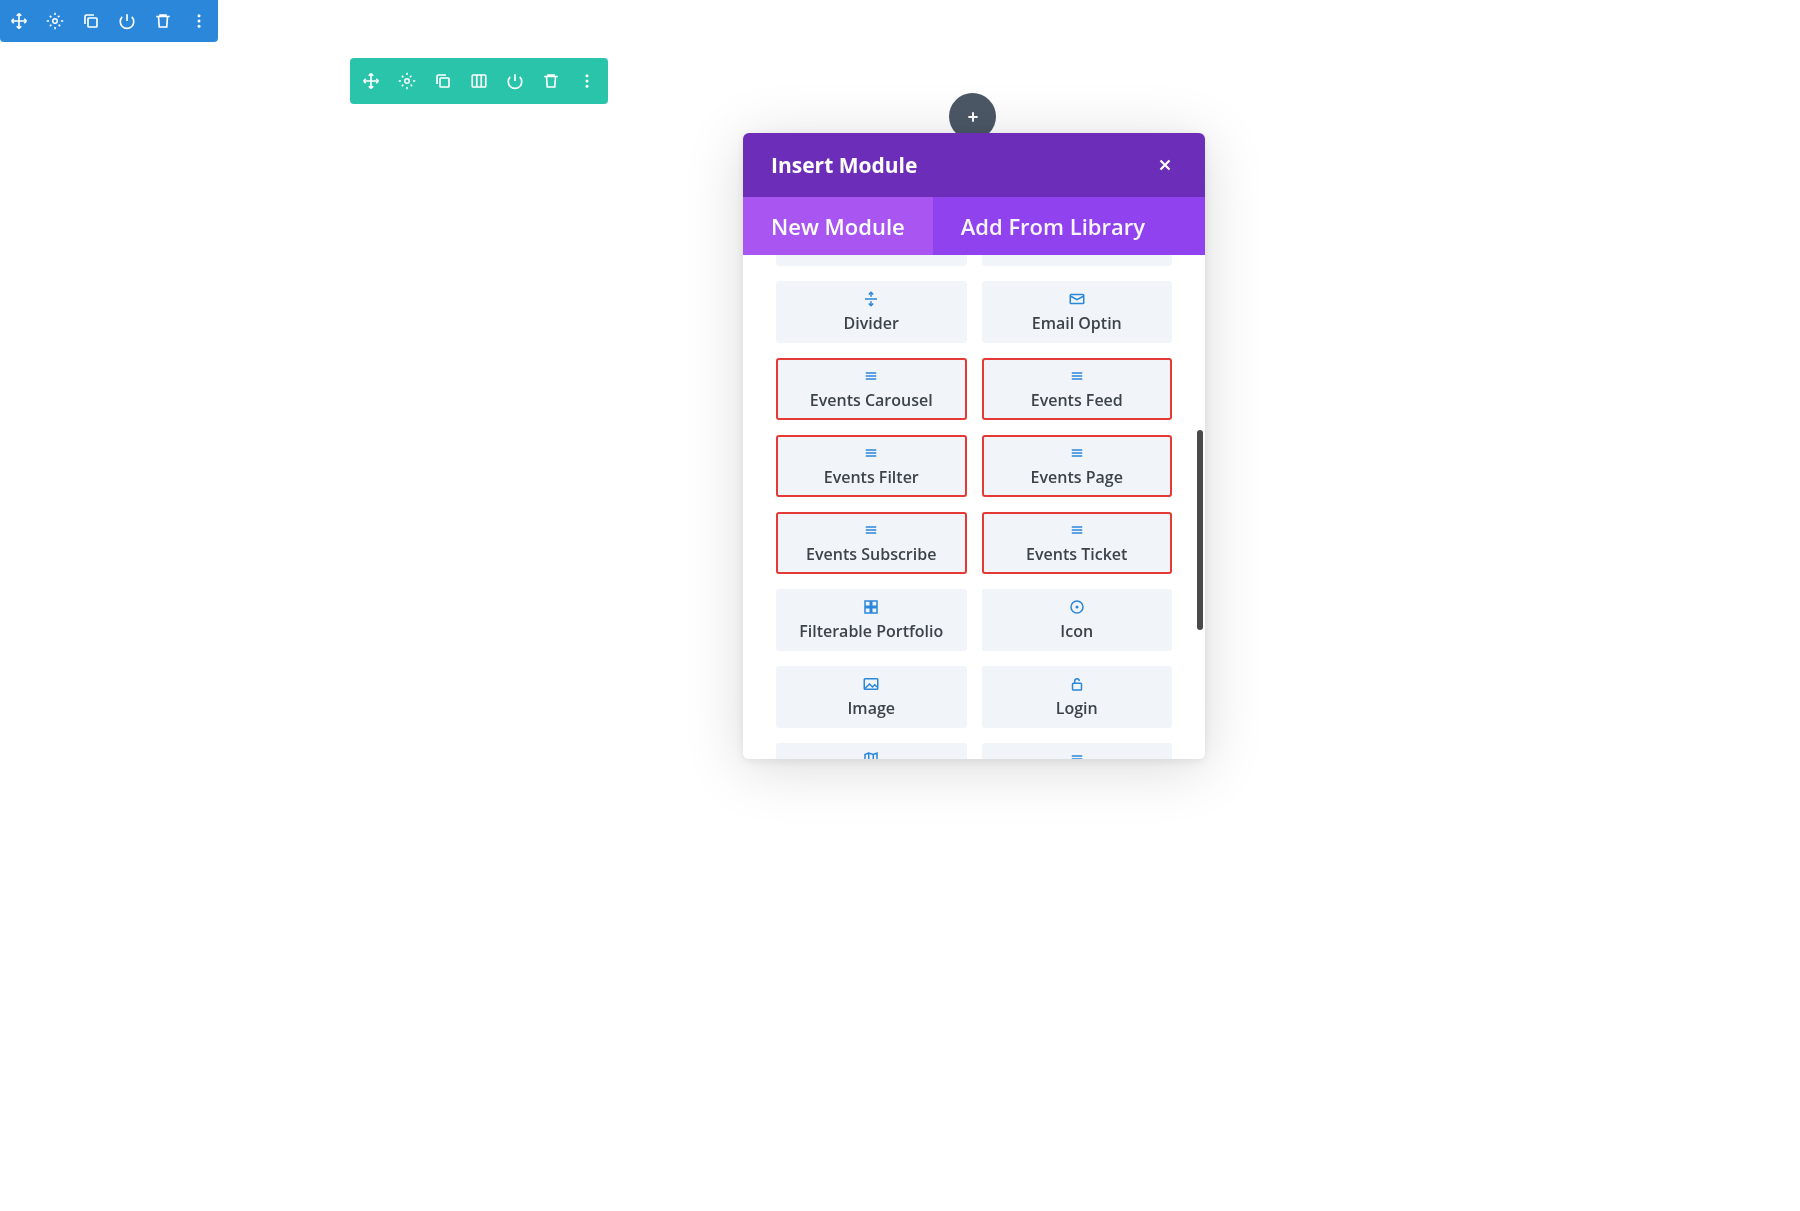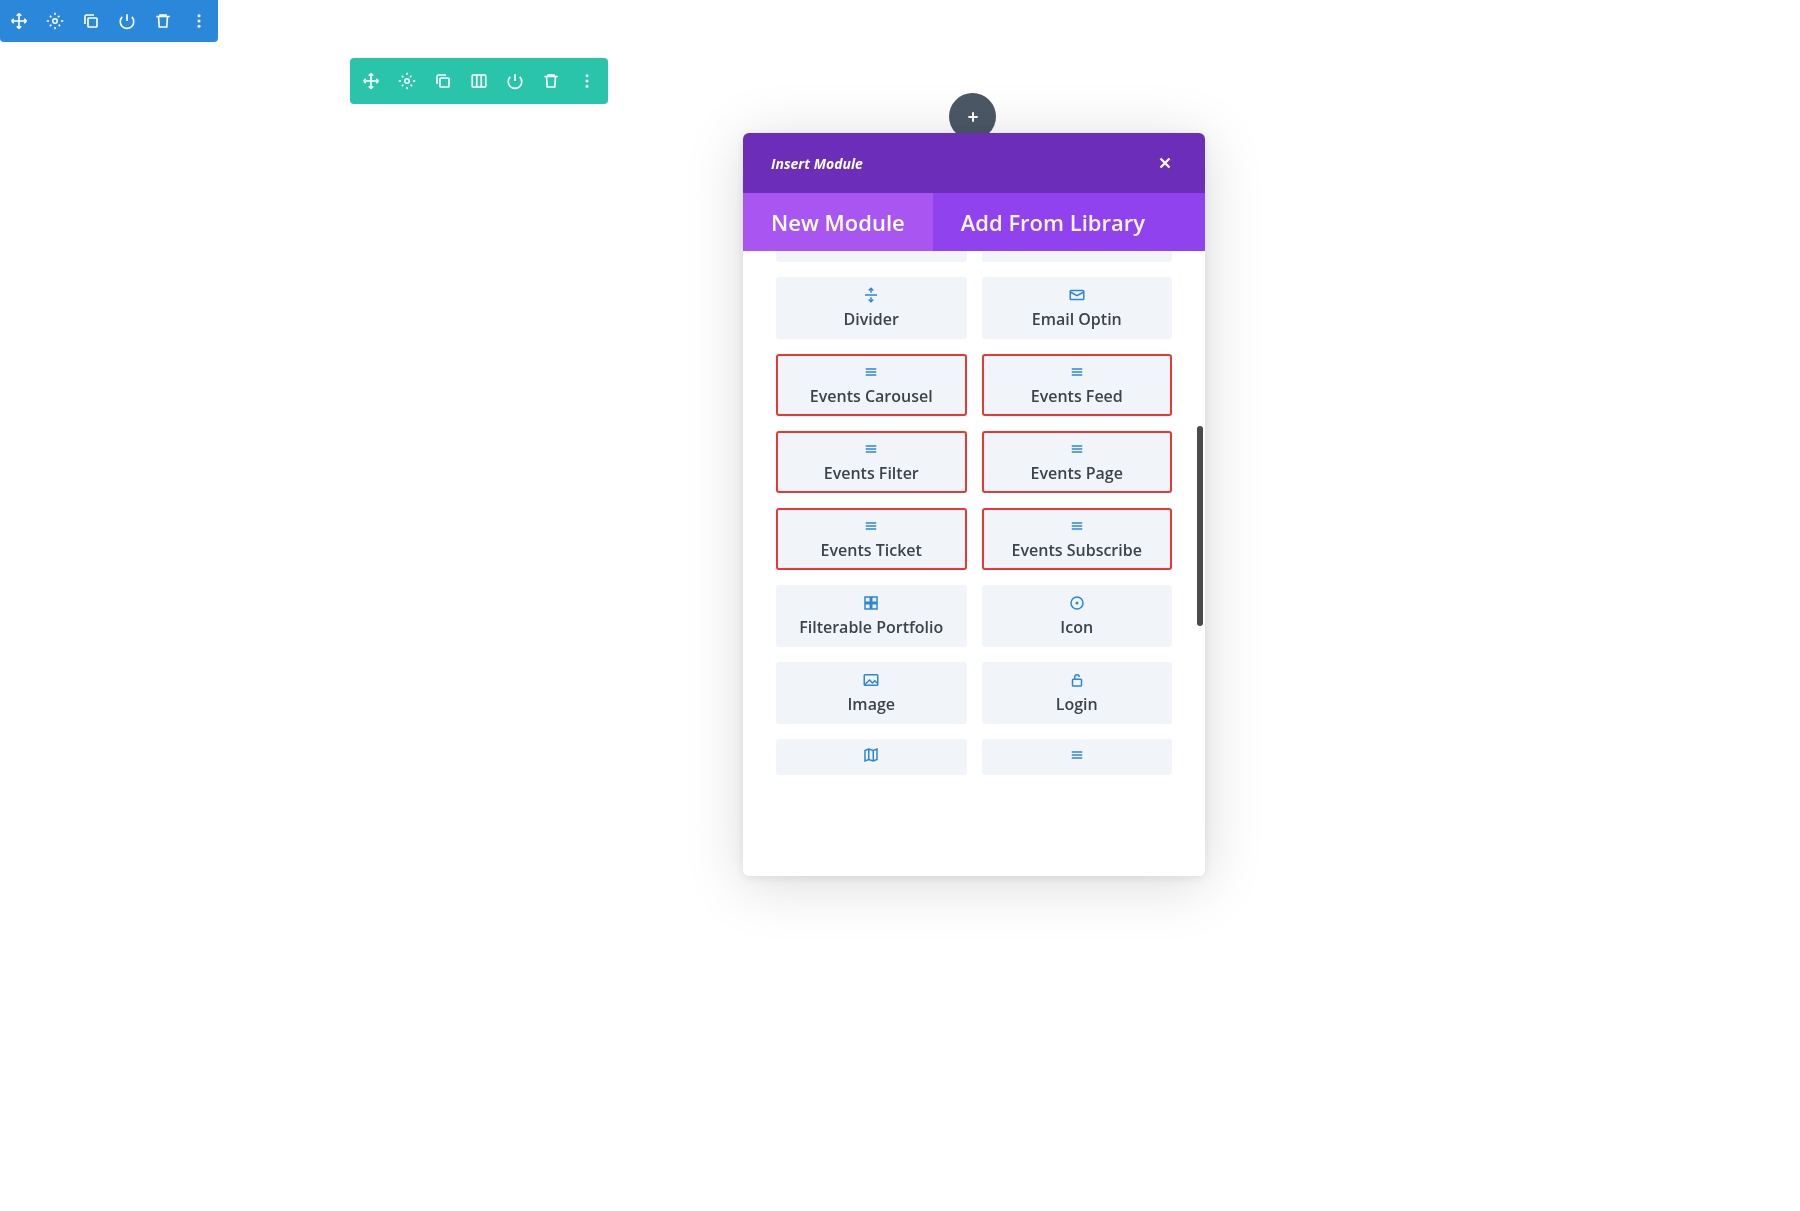--- a/index.html
+++ b/index.html
@@ -102,23 +102,22 @@
 
   .modal-header {
     background: #6C2EB9;
     color: #fff;
     padding: 18px 28px;
     display: flex;
     align-items: center;
     justify-content: space-between;
   }
   .modal-title {
-    font-size: 14px;
+    font-size: 21px;
     font-weight: 700;
-    font-style: italic;
   }
   .modal-close {
     cursor: pointer;
     display: flex;
     align-items: center;
     justify-content: center;
     width: 24px;
     height: 24px;
   }
   .modal-close svg { width: 18px; height: 18px; }
@@ -138,21 +137,21 @@
   .modal-tab.active {
     background: #A855F1;
   }
   .modal-tab:not(.active) {
     opacity: 0.95;
   }
 
   .modal-body {
     position: relative;
     background: #fff;
-    height: 625px;
+    height: 504px;
     overflow: hidden;
   }
 
   .module-grid {
     display: grid;
     grid-template-columns: 1fr 1fr;
     gap: 15px;
     padding: 0 33px 20px 33px;
     position: relative;
     top: -20px; 
@@ -365,29 +364,29 @@
             </svg>
           </span>
           <span class="module-label">Events Page</span>
         </div>
         <div class="module-item highlighted">
           <span class="module-icon">
             <svg viewBox="0 0 24 24">
               <use href="#i-list"></use>
             </svg>
           </span>
+          <span class="module-label">Events Subscribe</span>
+        </div>
+        <div class="module-item highlighted">
+          <span class="module-icon">
+            <svg viewBox="0 0 24 24">
+              <use href="#i-list"></use>
+            </svg>
+          </span>
           <span class="module-label">Events Ticket</span>
-        </div>
-        <div class="module-item highlighted">
-          <span class="module-icon">
-            <svg viewBox="0 0 24 24">
-              <use href="#i-list"></use>
-            </svg>
-          </span>
-          <span class="module-label">Events Subscribe</span>
         </div>
         <div class="module-item">
           <span class="module-icon">
             <svg viewBox="0 0 24 24">
               <use href="#i-grid"></use>
             </svg>
           </span>
           <span class="module-label">Filterable Portfolio</span>
         </div>
         <div class="module-item">

